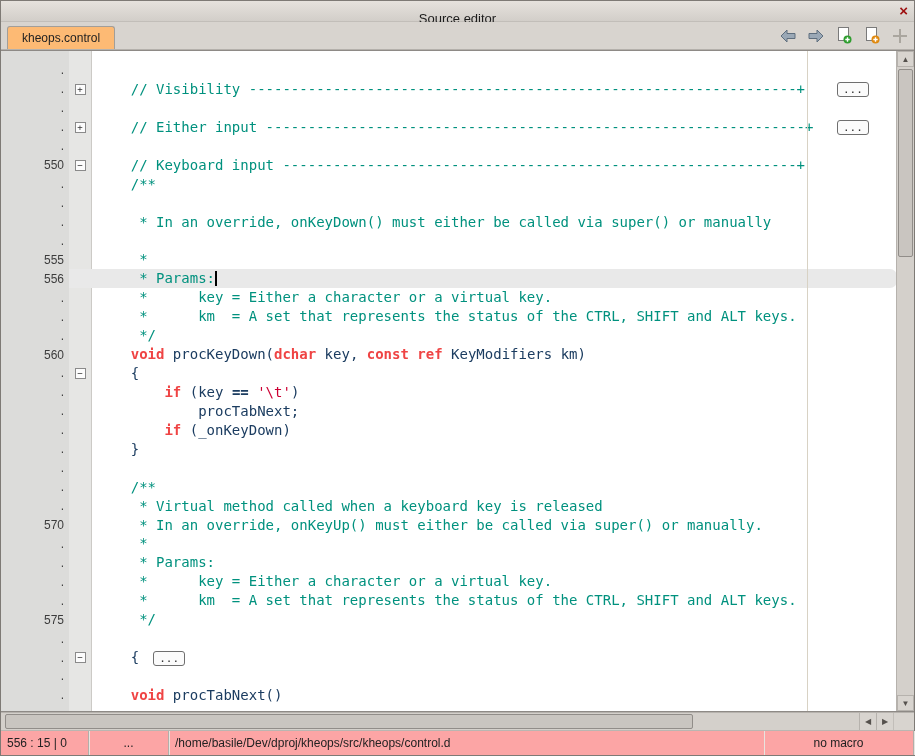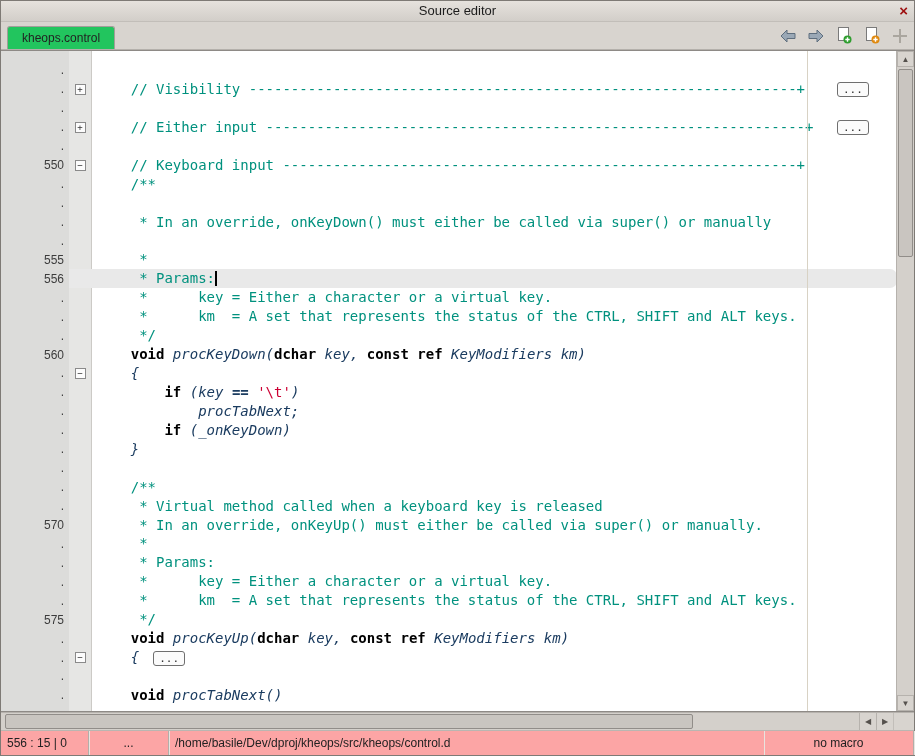--- a/index.html
+++ b/index.html
@@ -1,40 +1,40 @@
 <!DOCTYPE html>
 <html><head>
 <meta charset="utf-8">
 <style>
   html,body{margin:0;padding:0;}
   body{width:915px;height:756px;overflow:hidden;background:#d8d4cf;font-family:"Liberation Sans",sans-serif;}
   .window{width:915px;height:756px;box-sizing:border-box;border:1px solid #7e7a75;display:flex;flex-direction:column;background:#d8d4cf;}
   
   .titlebar{height:20px;position:relative;background:linear-gradient(#e6e2dd,#d2cec9);border-bottom:1px solid #c2beb9;flex:0 0 auto;}
-  .titlebar .title{position:absolute;left:0;right:0;top:2px;text-align:center;font-size:13px;color:#1c1c1c;}
+  .titlebar .title{position:absolute;left:0;right:0;top:10px;text-align:center;font-size:13px;color:#1c1c1c;}
   .titlebar .close{position:absolute;right:6px;top:1px;font-size:15px;font-weight:bold;color:#9e1010;cursor:default;line-height:18px;}
   
   .tabbar{height:27px;position:relative;background:#d8d4cf;border-bottom:1px solid #b4b0ab;flex:0 0 auto;}
-  .tab{position:absolute;left:6px;bottom:0;height:22px;line-height:22px;padding:0 14px;background:#22c55e;border:1px solid #a29e99;border-bottom:none;border-radius:3px 3px 0 0;font-size:12px;color:#222;}
+  .tab{position:absolute;left:6px;bottom:0;height:22px;line-height:22px;padding:0 14px;background:#fdba74;border:1px solid #a29e99;border-bottom:none;border-radius:3px 3px 0 0;font-size:12px;color:#222;}
   .tb-icons{position:absolute;right:4px;top:3px;display:flex;align-items:center;gap:8px;height:21px;}
   .tb-icons .ic{display:inline-flex;align-items:center;justify-content:center;width:20px;height:20px;}
   
   .editor{position:relative;flex:1 1 auto;background:#ffffff;border:1px solid #8e8a86;border-left:none;border-right:none;overflow:hidden;}
   .gutter-bg{position:absolute;left:0;top:0;bottom:0;width:68px;background:#dcdcda;}
   .fold-bg{position:absolute;left:68px;top:0;bottom:0;width:22px;background:#e6e6e4;border-right:1px solid #cccac6;}
   #rows{position:absolute;left:0;top:10px;right:17px;}
   .row{display:flex;height:18.95px;align-items:center;position:relative;}
   .row.cur{background:linear-gradient(to right,transparent 68px,#e9e9e9 68px);border-radius:7px;}
   .gut{width:68px;box-sizing:border-box;text-align:right;padding-right:5px;font-size:12px;color:#3c3c3c;flex:0 0 auto;}
   .foldcol{width:22px;flex:0 0 auto;display:flex;justify-content:center;align-items:center;}
   .fbtn{width:11px;height:11px;box-sizing:border-box;border:1px solid #8a8a8a;background:#fcfcfc;font:9px/9px "DejaVu Sans Mono",monospace;text-align:center;color:#333;}
   .codeln{flex:1 1 auto;font-family:"DejaVu Sans Mono",monospace;font-size:14px;line-height:18.95px;white-space:pre;padding-left:6px;position:relative;}
   .cmt{color:#00917e;}
-  .kw{color:#000000;font-weight:bold;}
-  .txt{color:#1b3c60;font-style:italic;}
+  .kw{color:#ef4444;font-weight:bold;}
+  .txt{color:#1b3c60;}
   .op{color:#1b3c60;font-weight:bold;}
   .str{color:#cc0033;}
   .caret{display:inline-block;width:2px;height:15px;background:#000;vertical-align:text-bottom;}
   .fbox{display:inline-block;box-sizing:border-box;border:1px solid #6f6f6f;border-radius:3px;background:#fbfbfb;color:#333;font:11px/13px "DejaVu Sans Mono",monospace;padding:0 5px;height:15px;vertical-align:middle;font-style:normal;}
   .fbox.inline{margin-left:14px;}
   .fbox.right{position:absolute;left:746px;top:2px;}
   .margin-line{position:absolute;left:806px;top:0;bottom:0;width:1px;background:#d8d2c4;}
   
   .vscroll{position:absolute;right:0;top:0;bottom:0;width:17px;background:#d4d0cb;border-left:1px solid #b6b2ad;}
   .vs-btn{position:absolute;left:0;right:0;height:16px;display:flex;align-items:center;justify-content:center;font-size:8px;color:#55514d;background:#d8d4cf;border:1px solid #b6b2ad;box-sizing:border-box;}
@@ -254,21 +254,20 @@
           <span class="codeln"><span class="cmt">     *      km  = A set that represents the status of the CTRL, SHIFT and ALT keys.</span></span>
         </div>
         <div class="row">
           <span class="gut">575</span>
           <span class="foldcol"></span>
           <span class="codeln"><span class="cmt">     */</span></span>
         </div>
         <div class="row">
           <span class="gut">.</span>
           <span class="foldcol"></span>
-          <span class="codeln"><span class="txt">    </span><span class="kw">void</span><span class="txt"> procKeyUp(</span><span class="kw">dchar</span><span class="txt"> key, </span><span class="kw">const</span><span class="txt"> </span><span class="kw">ref</span><span class="txt"> KeyModifiers km)</span></span>
         </div>
         <div class="row">
           <span class="gut">.</span>
           <span class="foldcol">
             <span class="fbtn">−</span>
           </span>
           <span class="codeln"><span class="txt">    {</span><span class="fbox inline">...</span></span>
         </div>
         <div class="row">
           <span class="gut">.</span>

